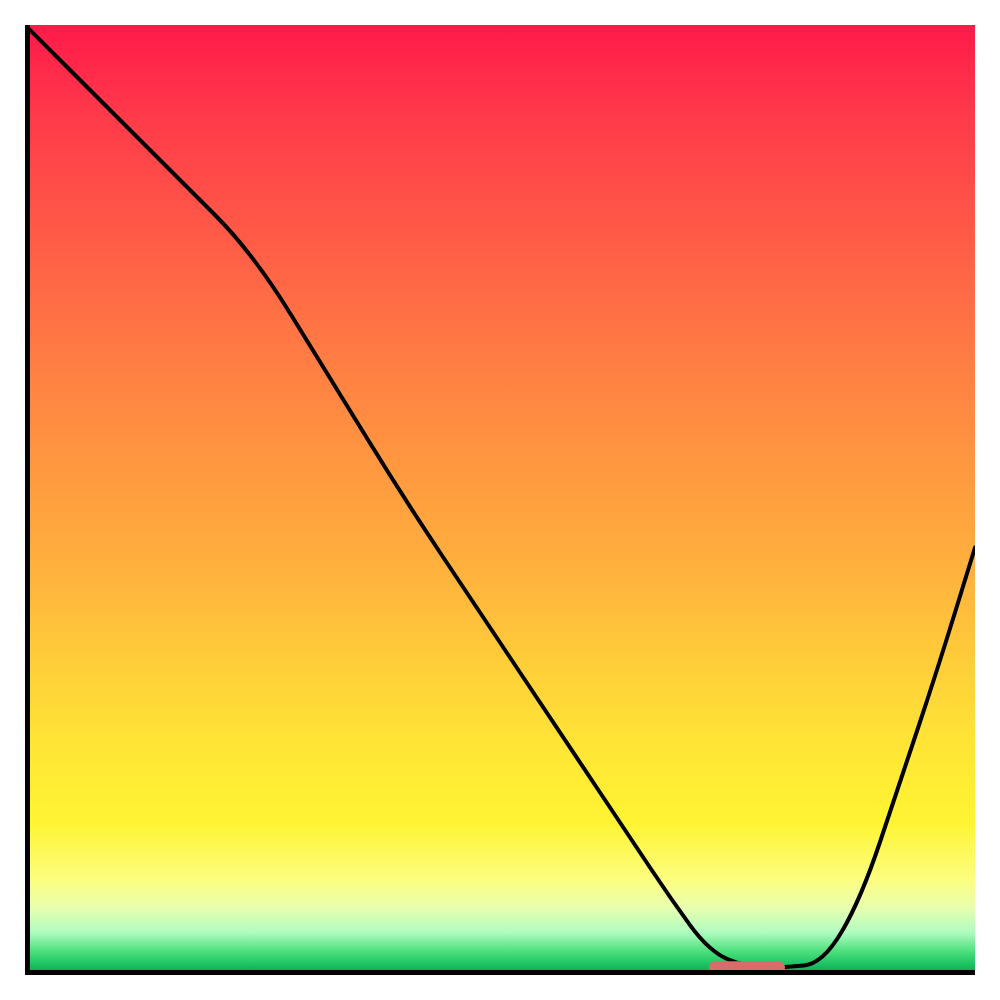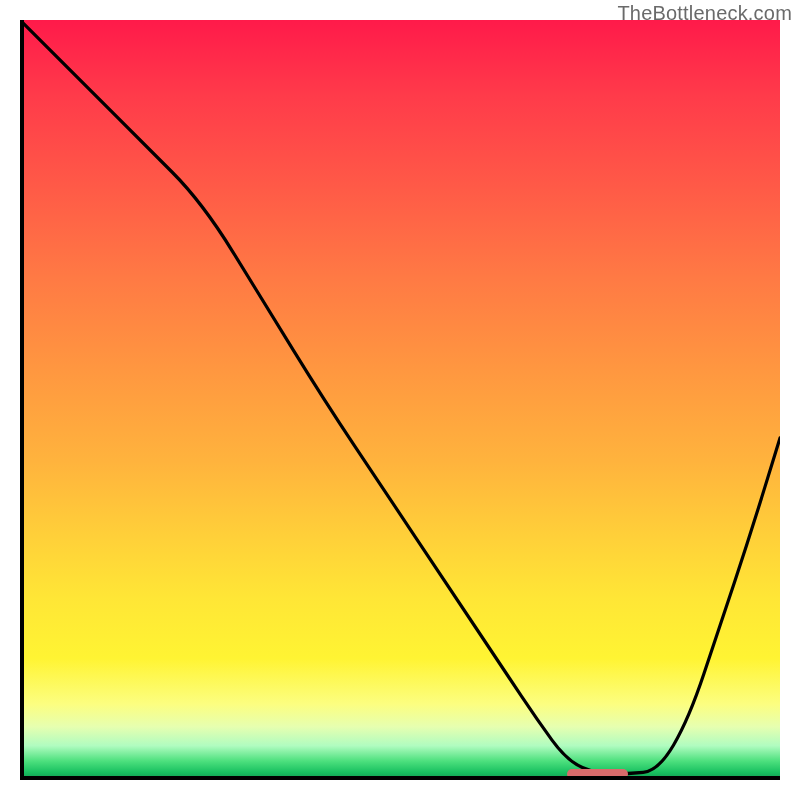--- a/index.html
+++ b/index.html
@@ -91,14 +91,13 @@
 <body>
 
 <div class="stage">
   <div class="plot"></div>
   <div class="frame-l"></div>
   <div class="frame-b"></div>
   <svg class="curves" viewBox="0 0 760 760" preserveAspectRatio="none">
     <path fill="none" stroke-width="3.2" stroke-linecap="round" stroke-linejoin="round" stroke="#000000" d="M 0.0 0.0 Q 0.0 0.0 30.4 30.4 Q 60.8 60.8 91.2 91.2 Q 121.6 121.6 152.0 152.0 Q 182.4 182.4 212.8 231.8 Q 243.2 281.2 273.6 330.6 Q 304.0 380.0 334.4 425.6 Q 364.8 471.2 395.2 516.8 Q 425.6 562.4 456.0 608.0 Q 486.4 653.6 501.6 676.4 Q 516.8 699.2 532.0 720.1 Q 547.2 741.0 562.4 747.5 Q 577.6 753.9 592.8 753.9 Q 608.0 753.9 623.2 752.4 Q 638.4 750.9 653.6 725.0 Q 668.8 699.2 684.0 653.6 Q 699.2 608.0 714.4 562.4 Q 729.6 516.8 744.8 467.4 T 760.0 418.0"></path>
   </svg>
   <div class="marker" style="left: 567.2px; top: 768.92px; width: 60.8px; background: rgb(217, 107, 107);"></div>
-  <div class="watermark">TheBottleneck.com</div>
 </div>
 
 </body></html>

